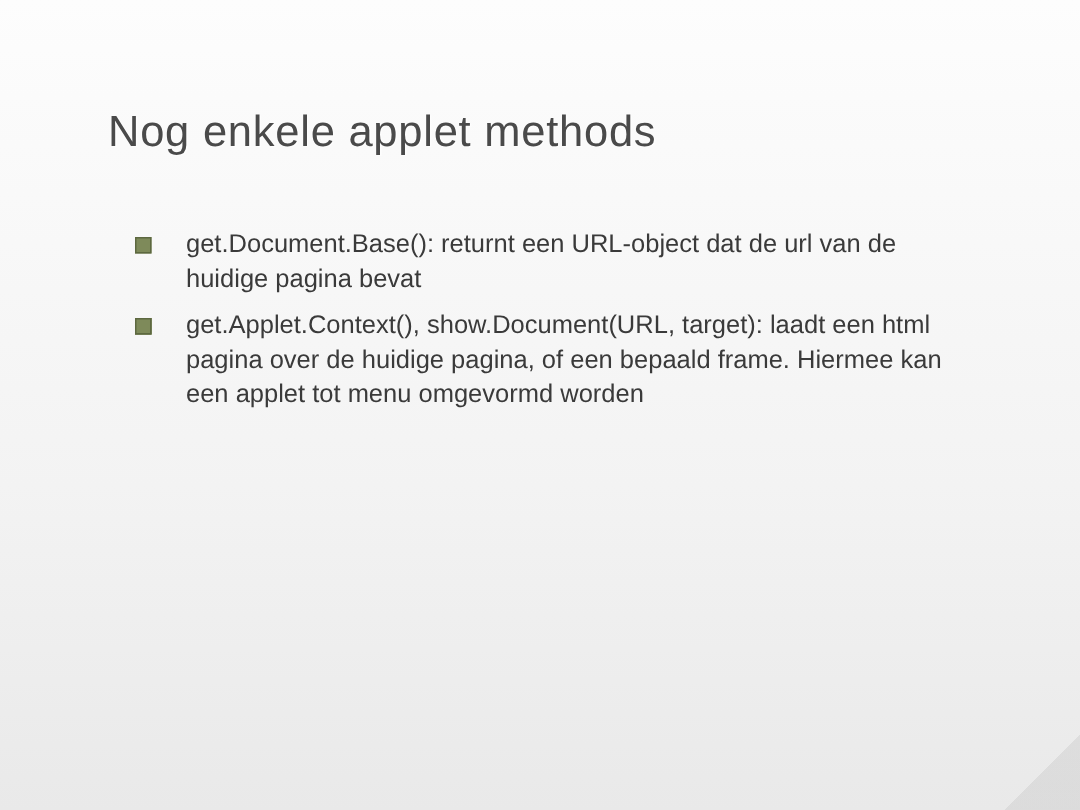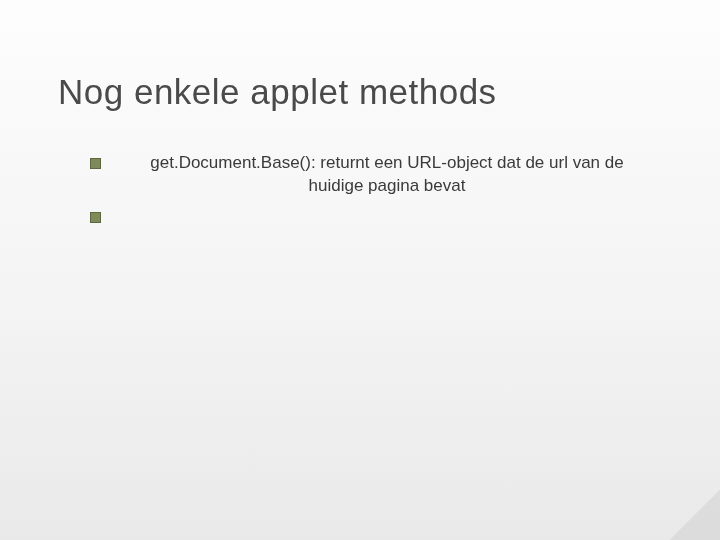--- a/index.html
+++ b/index.html
@@ -14,39 +14,38 @@
   }
   .slide {
     position: relative;
     width: 720px;
     height: 540px;
     box-sizing: border-box;
     background: linear-gradient(to bottom, #fdfdfd 0%, #f3f3f3 60%, #e9e9e9 100%);
   }
   .title {
     position: absolute;
-    left: 58px;
+    left: 72px;
     top: 72px;
-    font-size: 35px;
+    font-size: 29px;
     font-weight: 400;
     color: #4a4a4a;
     letter-spacing: 0.5px;
     text-shadow: 1px 1px 0 rgba(255,255,255,0.6);
   }
   .content {
     position: absolute;
     left: 90px;
     top: 152px;
     width: 560px;
   }
   ul.bullets {
     list-style: none;
     margin: 0;
     padding: 0;
-    text-align: center;
   }
   ul.bullets > li {
     position: relative;
     padding-left: 34px;
     margin-bottom: 8px;
     font-size: 17px;
     line-height: 1.35;
     color: #3a3a3a;
   }
   ul.bullets > li .sq {
@@ -75,17 +74,21 @@
 
   <div class="content">
     <ul class="bullets">
       <li>
         <span class="sq"></span>
         <span>get.Document.Base(): returnt een URL-object dat de url van de huidige pagina bevat</span>
       </li>
       <li>
         <span class="sq"></span>
       </li>
+      <li>
+        <span class="sq"></span>
+        <span>get.Applet.Context(), show.Document(URL, target): laadt een html pagina over de huidige pagina, of een bepaald frame. Hiermee kan een applet tot menu omgevormd worden</span>
+      </li>
     </ul>
   </div>
 
   <div class="corner-accent"></div>
 </div>
 
 </body></html>

